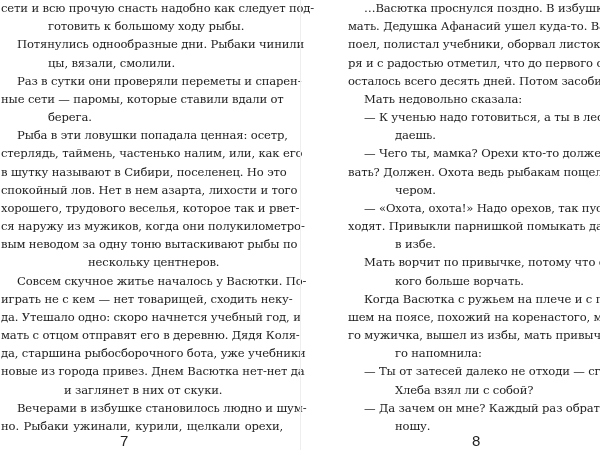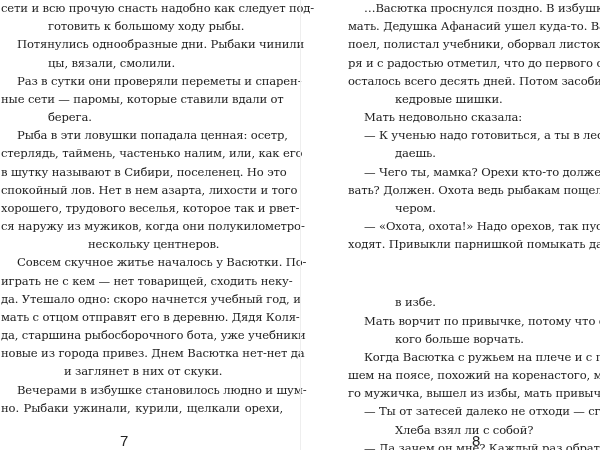--- a/index.html
+++ b/index.html
@@ -56,20 +56,21 @@
       <span class="line last" style="height: 18.1818px; line-height: 18.1818px;">цы, вязали, смолили.</span>
       <span class="line indent" style="height: 18.1818px; line-height: 18.1818px;">Раз в сутки они проверяли переметы и спарен-</span>
       <span class="line" style="height: 18.1818px; line-height: 18.1818px;">ные сети — паромы, которые ставили вдали от</span>
       <span class="line last" style="height: 18.1818px; line-height: 18.1818px;">берега.</span>
       <span class="line indent" style="height: 18.1818px; line-height: 18.1818px;">Рыба в эти ловушки попадала ценная: осетр,</span>
       <span class="line" style="height: 18.1818px; line-height: 18.1818px;">стерлядь, таймень, частенько налим, или, как его</span>
       <span class="line" style="height: 18.1818px; line-height: 18.1818px;">в шутку называют в Сибири, поселенец. Но это</span>
       <span class="line" style="height: 18.1818px; line-height: 18.1818px;">спокойный лов. Нет в нем азарта, лихости и того</span>
       <span class="line" style="height: 18.1818px; line-height: 18.1818px;">хорошего, трудового веселья, которое так и рвет-</span>
       <span class="line" style="height: 18.1818px; line-height: 18.1818px;">ся наружу из мужиков, когда они полукилометро-</span>
+      <span class="line" style="height: 18.1818px; line-height: 18.1818px;">вым неводом за одну тоню вытаскивают рыбы по</span>
       <span class="line last" style="height: 18.1818px; line-height: 18.1818px; margin-left: 40px;">нескольку центнеров.</span>
       <span class="line indent" style="height: 18.1818px; line-height: 18.1818px;">Совсем скучное житье началось у Васютки. По-</span>
       <span class="line" style="height: 18.1818px; line-height: 18.1818px;">играть не с кем — нет товарищей, сходить неку-</span>
       <span class="line" style="height: 18.1818px; line-height: 18.1818px;">да. Утешало одно: скоро начнется учебный год, и</span>
       <span class="line" style="height: 18.1818px; line-height: 18.1818px;">мать с отцом отправят его в деревню. Дядя Коля-</span>
       <span class="line" style="height: 18.1818px; line-height: 18.1818px;">да, старшина рыбосборочного бота, уже учебники</span>
       <span class="line" style="height: 18.1818px; line-height: 18.1818px;">новые из города привез. Днем Васютка нет-нет да</span>
       <span class="line last" style="height: 18.1818px; line-height: 18.1818px; margin-left: 16px;">и заглянет в них от скуки.</span>
       <span class="line indent" style="height: 18.1818px; line-height: 18.1818px;">Вечерами в избушке становилось людно и шум-</span>
       <span class="line" style="height: 18.1818px; line-height: 18.1818px;">но. Рыбаки ужинали, курили, щелкали орехи,</span>
@@ -79,34 +80,34 @@
 
 <div class="divider"></div>
 
 <div class="page page-right">
   <div class="text-block" id="right-text">
       <span class="line indent" style="height: 18.1818px; line-height: 18.1818px;">…Васютка проснулся поздно. В избушке одна</span>
       <span class="line" style="height: 18.1818px; line-height: 18.1818px;">мать. Дедушка Афанасий ушел куда-то. Васютка</span>
       <span class="line" style="height: 18.1818px; line-height: 18.1818px;">поел, полистал учебники, оборвал листок календа-</span>
       <span class="line" style="height: 18.1818px; line-height: 18.1818px;">ря и с радостью отметил, что до первого сентября</span>
       <span class="line" style="height: 18.1818px; line-height: 18.1818px;">осталось всего десять дней. Потом засобирался по</span>
-      <span class="line last" style="height: 18.1818px; line-height: 18.1818px;">кедровые шишки.</span>
       <span class="line indent last" style="height: 18.1818px; line-height: 18.1818px;">Мать недовольно сказала:</span>
       <span class="line indent" style="height: 18.1818px; line-height: 18.1818px;">— К ученью надо готовиться, а ты в лесу пропа-</span>
       <span class="line last" style="height: 18.1818px; line-height: 18.1818px;">даешь.</span>
       <span class="line indent" style="height: 18.1818px; line-height: 18.1818px;">— Чего ты, мамка? Орехи кто-то должен добы-</span>
       <span class="line" style="height: 18.1818px; line-height: 18.1818px;">вать? Должен. Охота ведь рыбакам пощелкать ве-</span>
       <span class="line last" style="height: 18.1818px; line-height: 18.1818px;">чером.</span>
       <span class="line indent" style="height: 18.1818px; line-height: 18.1818px;">— «Охота, охота!» Надо орехов, так пусть сами</span>
       <span class="line" style="height: 18.1818px; line-height: 18.1818px;">ходят. Привыкли парнишкой помыкать да сорить</span>
-      <span class="line last" style="height: 18.1818px; line-height: 18.1818px; margin-top: 40px;">в избе.</span>
+      <span class="line last" style="height: 18.1818px; line-height: 18.1818px;">в избе.</span>
       <span class="line indent" style="height: 18.1818px; line-height: 18.1818px;">Мать ворчит по привычке, потому что ей не на</span>
       <span class="line last" style="height: 18.1818px; line-height: 18.1818px;">кого больше ворчать.</span>
       <span class="line indent" style="height: 18.1818px; line-height: 18.1818px;">Когда Васютка с ружьем на плече и с патронта-</span>
       <span class="line" style="height: 18.1818px; line-height: 18.1818px;">шем на поясе, похожий на коренастого, маленько-</span>
       <span class="line" style="height: 18.1818px; line-height: 18.1818px;">го мужичка, вышел из избы, мать привычно стро-</span>
+      <span class="line last" style="height: 18.1818px; line-height: 18.1818px;">го напомнила:</span>
       <span class="line indent" style="height: 18.1818px; line-height: 18.1818px;">— Ты от затесей далеко не отходи — сгинешь.</span>
       <span class="line last" style="height: 18.1818px; line-height: 18.1818px;">Хлеба взял ли с собой?</span>
       <span class="line indent" style="height: 18.1818px; line-height: 18.1818px;">— Да зачем он мне? Каждый раз обратно при-</span>
       <span class="line last" style="height: 18.1818px; line-height: 18.1818px;">ношу.</span>
     </div>
   <div class="page-number">8</div>
 </div>
 
 </body></html>

